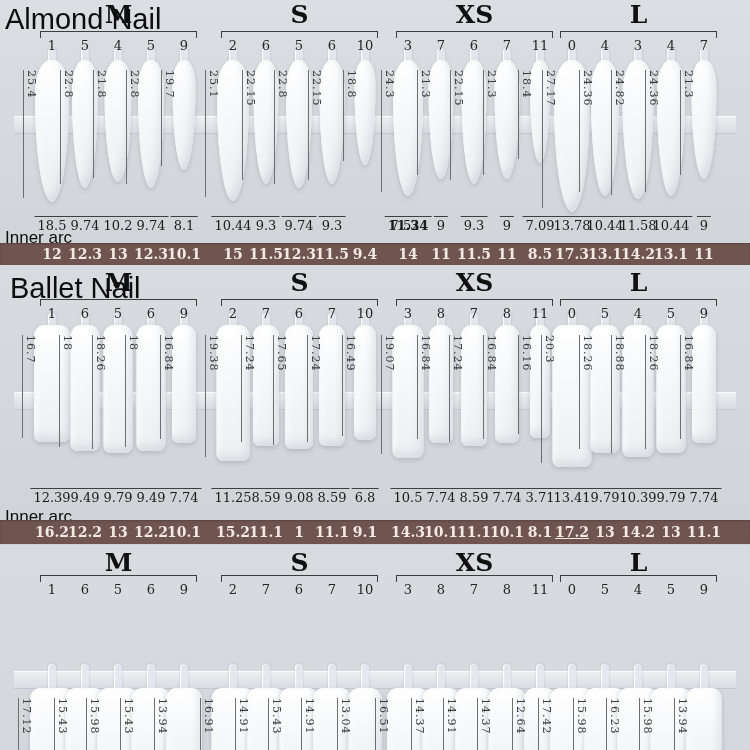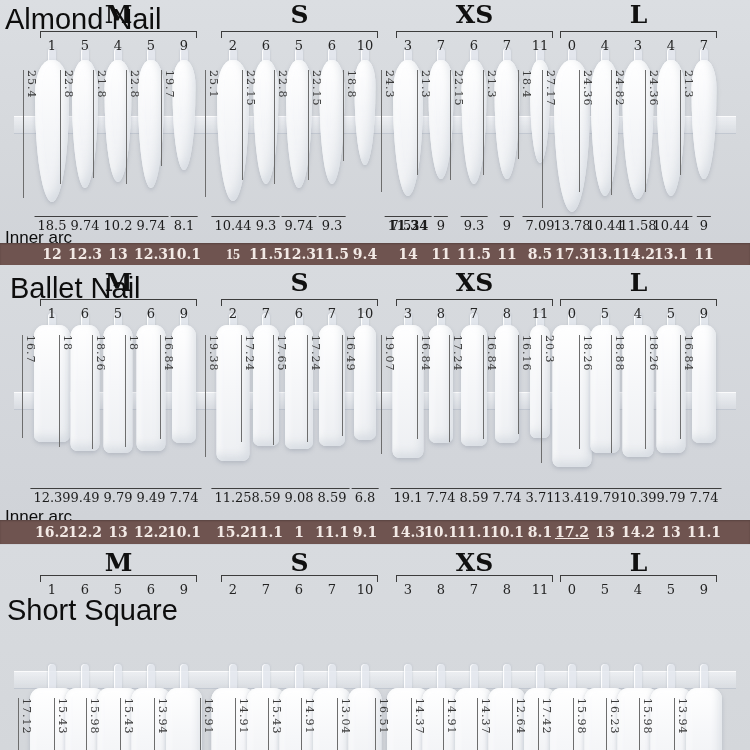--- a/index.html
+++ b/index.html
@@ -156,21 +156,21 @@
       <div class="nail almond" style="left: 704px; top: 60px; width: 25px; height: 119px;"></div>
       <div class="len" style="left: 679.5px; top: 70px; height: 105px;">21.3</div>
       <div class="wid" style="left: 704px; top: 216px;">9</div>
       <div class="arclabel" style="left: 5px; top: 228px;">Inner arc</div>
       <div class="arcbar" style="top: 243px; height: 23px;">
         <div class="arcval" style="left: 52px; line-height: 23px;">12</div>
         <div class="arcval" style="left: 85px; line-height: 23px;">12.3</div>
         <div class="arcval" style="left: 118px; line-height: 23px;">13</div>
         <div class="arcval" style="left: 151px; line-height: 23px;">12.3</div>
         <div class="arcval" style="left: 184px; line-height: 23px;">10.1</div>
-        <div class="arcval" style="left: 233px; line-height: 23px; font-family: Liberation Serif, serif;">15</div>
+        <div class="arcval" style="left: 233px; line-height: 23px;">15</div>
         <div class="arcval" style="left: 266px; line-height: 23px;">11.5</div>
         <div class="arcval" style="left: 299px; line-height: 23px;">12.3</div>
         <div class="arcval" style="left: 332px; line-height: 23px;">11.5</div>
         <div class="arcval" style="left: 365px; line-height: 23px;">9.4</div>
         <div class="arcval" style="left: 408px; line-height: 23px;">14</div>
         <div class="arcval" style="left: 441px; line-height: 23px;">11</div>
         <div class="arcval" style="left: 474px; line-height: 23px;">11.5</div>
         <div class="arcval" style="left: 507px; line-height: 23px;">11</div>
         <div class="arcval" style="left: 540px; line-height: 23px;">8.5</div>
         <div class="arcval" style="left: 572px; line-height: 23px;">17.3</div>
@@ -247,21 +247,21 @@
       <div class="nail ballet" style="left: 332px; top: 60px; width: 26px; height: 121px;"></div>
       <div class="len" style="left: 307px; top: 70px; height: 107px;">17.24</div>
       <div class="wid" style="left: 332px; top: 223px;">8.59</div>
       <div class="stem" style="left: 365px; top: 48px; height: 16px;"></div>
       <div class="nail ballet" style="left: 365px; top: 60px; width: 22px; height: 115px;"></div>
       <div class="len" style="left: 342px; top: 70px; height: 101px;">16.49</div>
       <div class="wid" style="left: 365px; top: 223px;">6.8</div>
       <div class="stem" style="left: 408px; top: 48px; height: 16px;"></div>
       <div class="nail ballet" style="left: 408px; top: 60px; width: 31px; height: 133px;"></div>
       <div class="len" style="left: 380.5px; top: 70px; height: 119px;">19.07</div>
-      <div class="wid" style="left: 408px; top: 223px;">19.1</div>
+      <div class="wid" style="left: 408px; top: 223px;">10.5</div>
       <div class="stem" style="left: 441px; top: 48px; height: 16px;"></div>
       <div class="nail ballet" style="left: 441px; top: 60px; width: 24px; height: 118px;"></div>
       <div class="len" style="left: 417px; top: 70px; height: 104px;">16.84</div>
       <div class="wid" style="left: 441px; top: 223px;">7.74</div>
       <div class="stem" style="left: 474px; top: 48px; height: 16px;"></div>
       <div class="nail ballet" style="left: 474px; top: 60px; width: 26px; height: 121px;"></div>
       <div class="len" style="left: 449px; top: 70px; height: 107px;">17.24</div>
       <div class="wid" style="left: 474px; top: 223px;">8.59</div>
       <div class="stem" style="left: 507px; top: 48px; height: 16px;"></div>
       <div class="nail ballet" style="left: 507px; top: 60px; width: 24px; height: 118px;"></div>
@@ -309,21 +309,20 @@
         <div class="arcval" style="left: 507px; line-height: 24px;">10.1</div>
         <div class="arcval" style="left: 540px; line-height: 24px;">8.1</div>
         <div class="arcval" style="left: 572px; line-height: 24px; text-decoration: underline;">17.2</div>
         <div class="arcval" style="left: 605px; line-height: 24px;">13</div>
         <div class="arcval" style="left: 638px; line-height: 24px;">14.2</div>
         <div class="arcval" style="left: 671px; line-height: 24px;">13</div>
         <div class="arcval" style="left: 704px; line-height: 24px;">11.1</div>
       </div>
     </div>
     <div class="section sec2" style="top: 545px; height: 205px;">
-      <div class="title" style="left: 7px; top: 49px;">Short Square</div>
       <div class="glabel" style="left: 118.5px; top: 3px;">M</div>
       <div class="bracket" style="left: 40px; top: 30px; width: 155px;"></div>
       <div class="num" style="left: 52px; top: 37px;">1</div>
       <div class="num" style="left: 85px; top: 37px;">6</div>
       <div class="num" style="left: 118px; top: 37px;">5</div>
       <div class="num" style="left: 151px; top: 37px;">6</div>
       <div class="num" style="left: 184px; top: 37px;">9</div>
       <div class="glabel" style="left: 299.5px; top: 3px;">S</div>
       <div class="bracket" style="left: 221px; top: 30px; width: 155px;"></div>
       <div class="num" style="left: 233px; top: 37px;">2</div>

